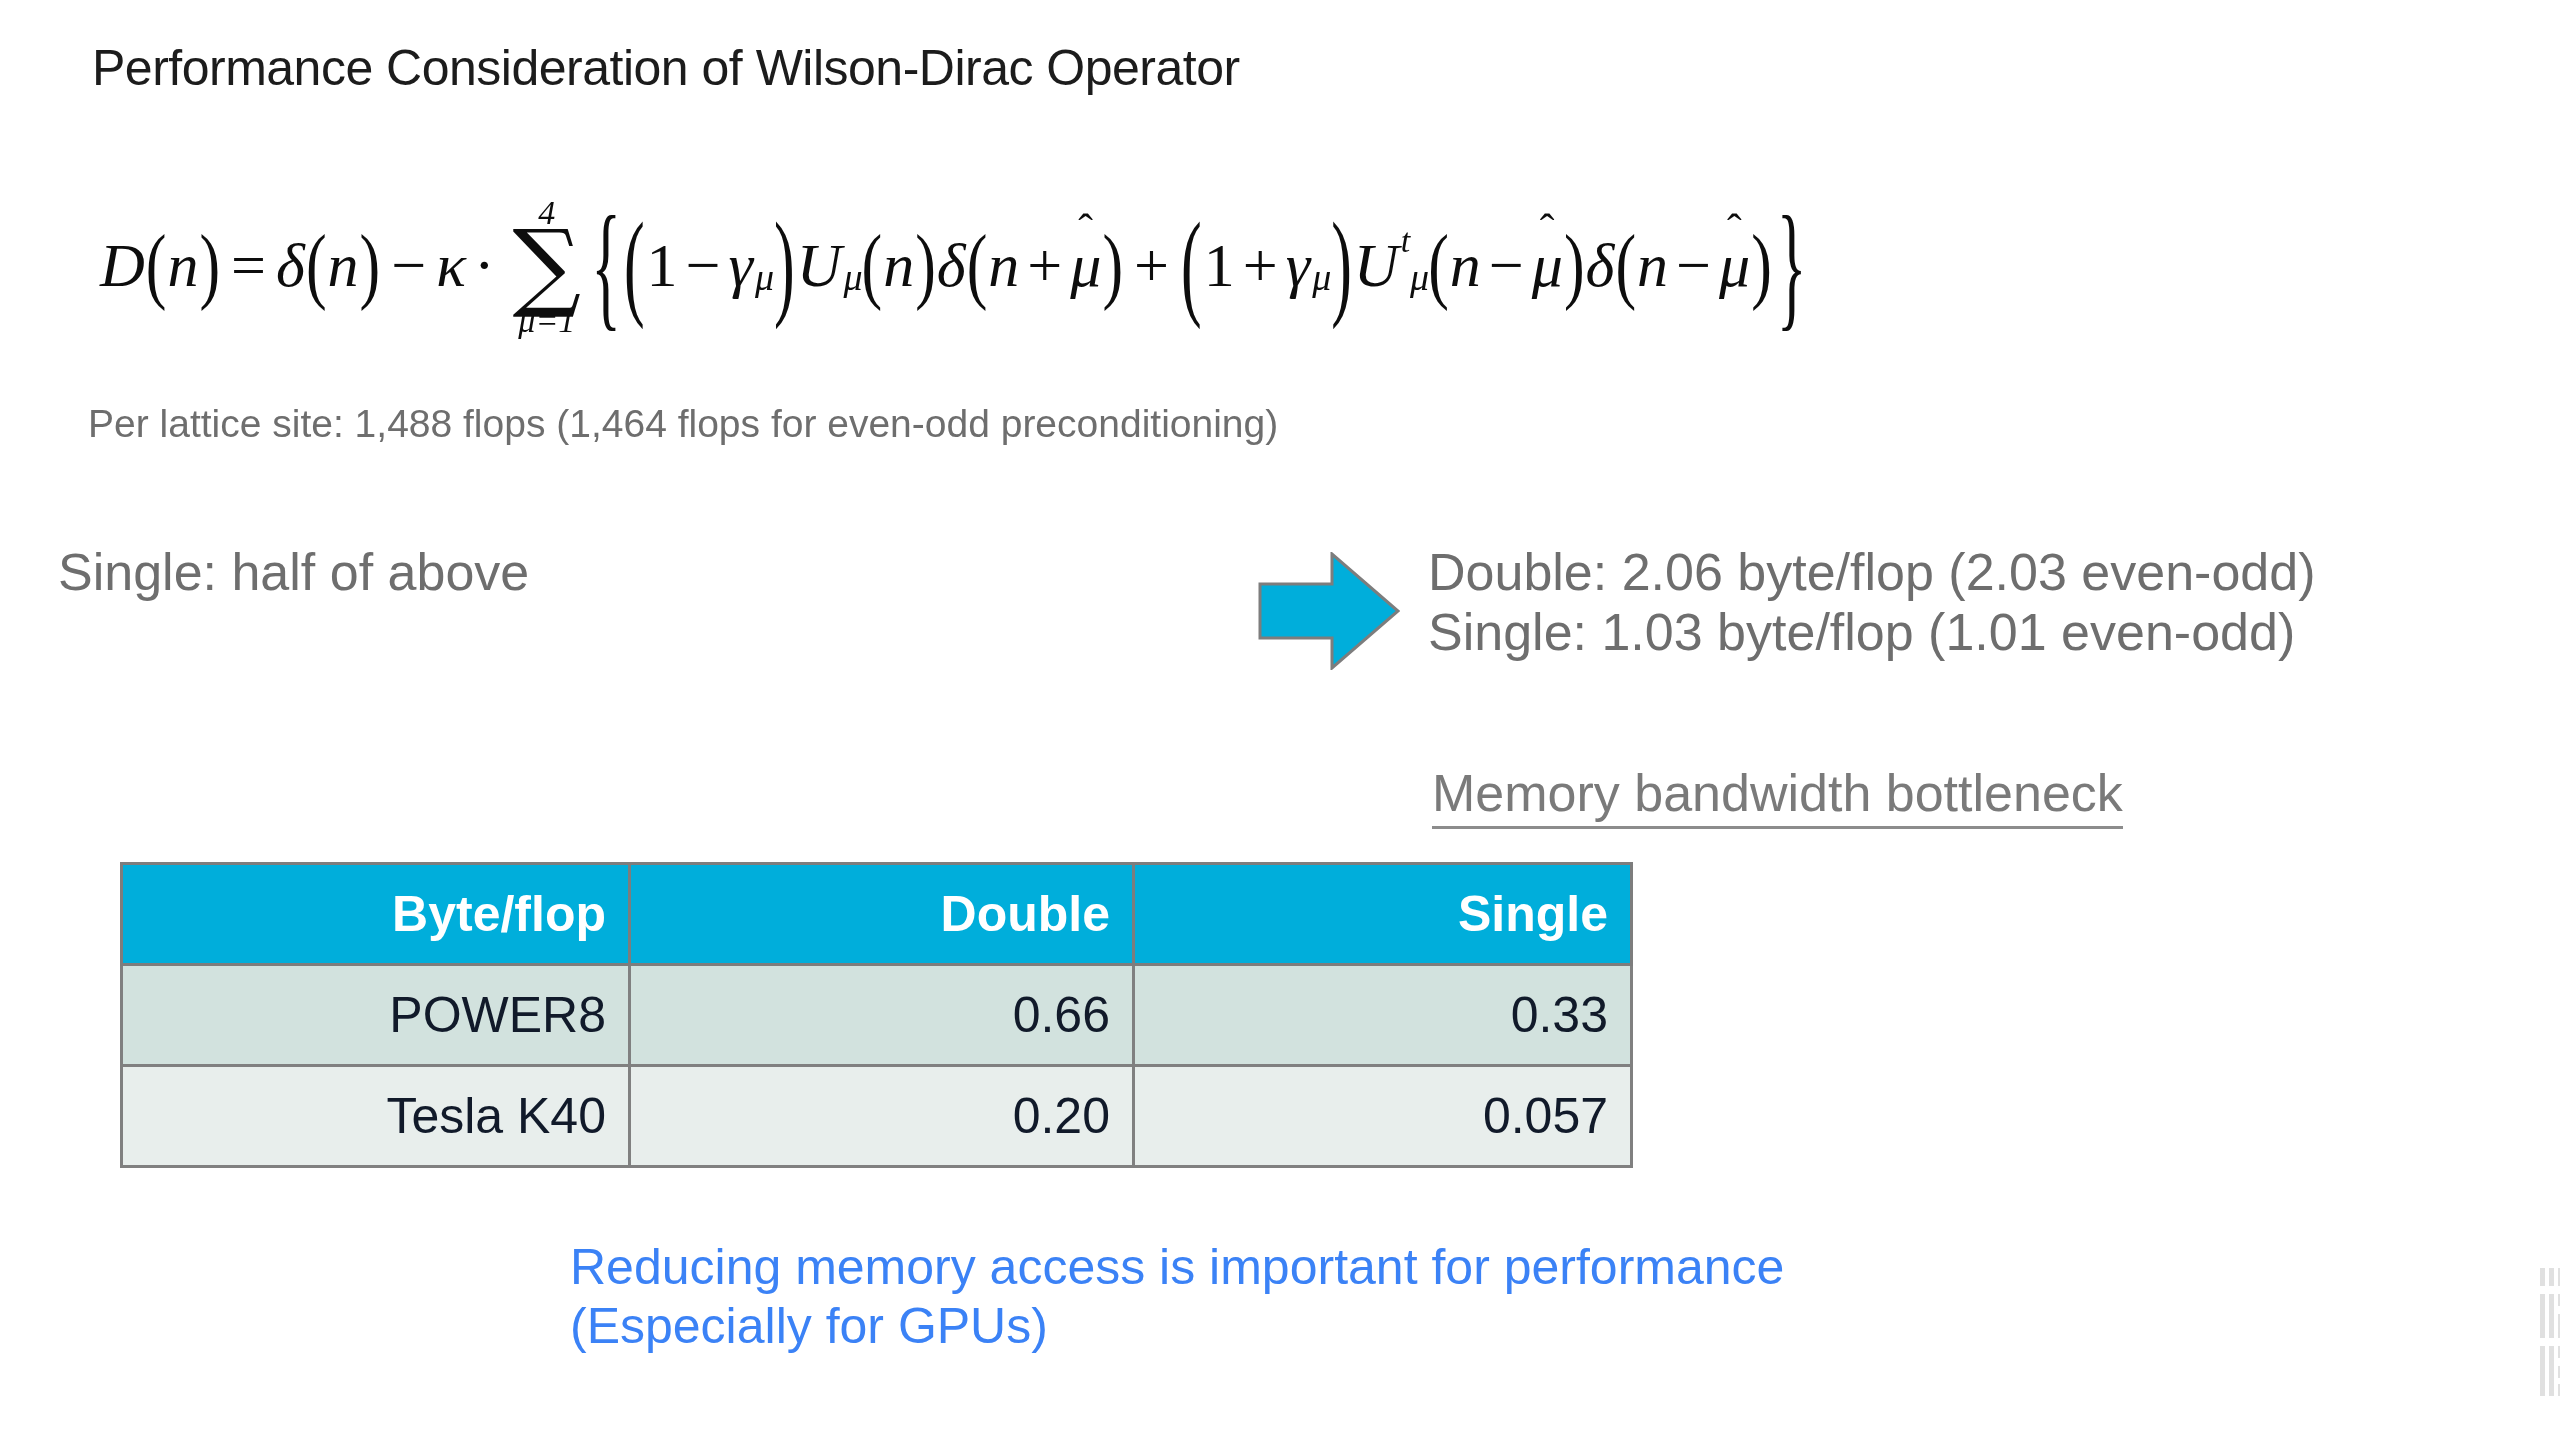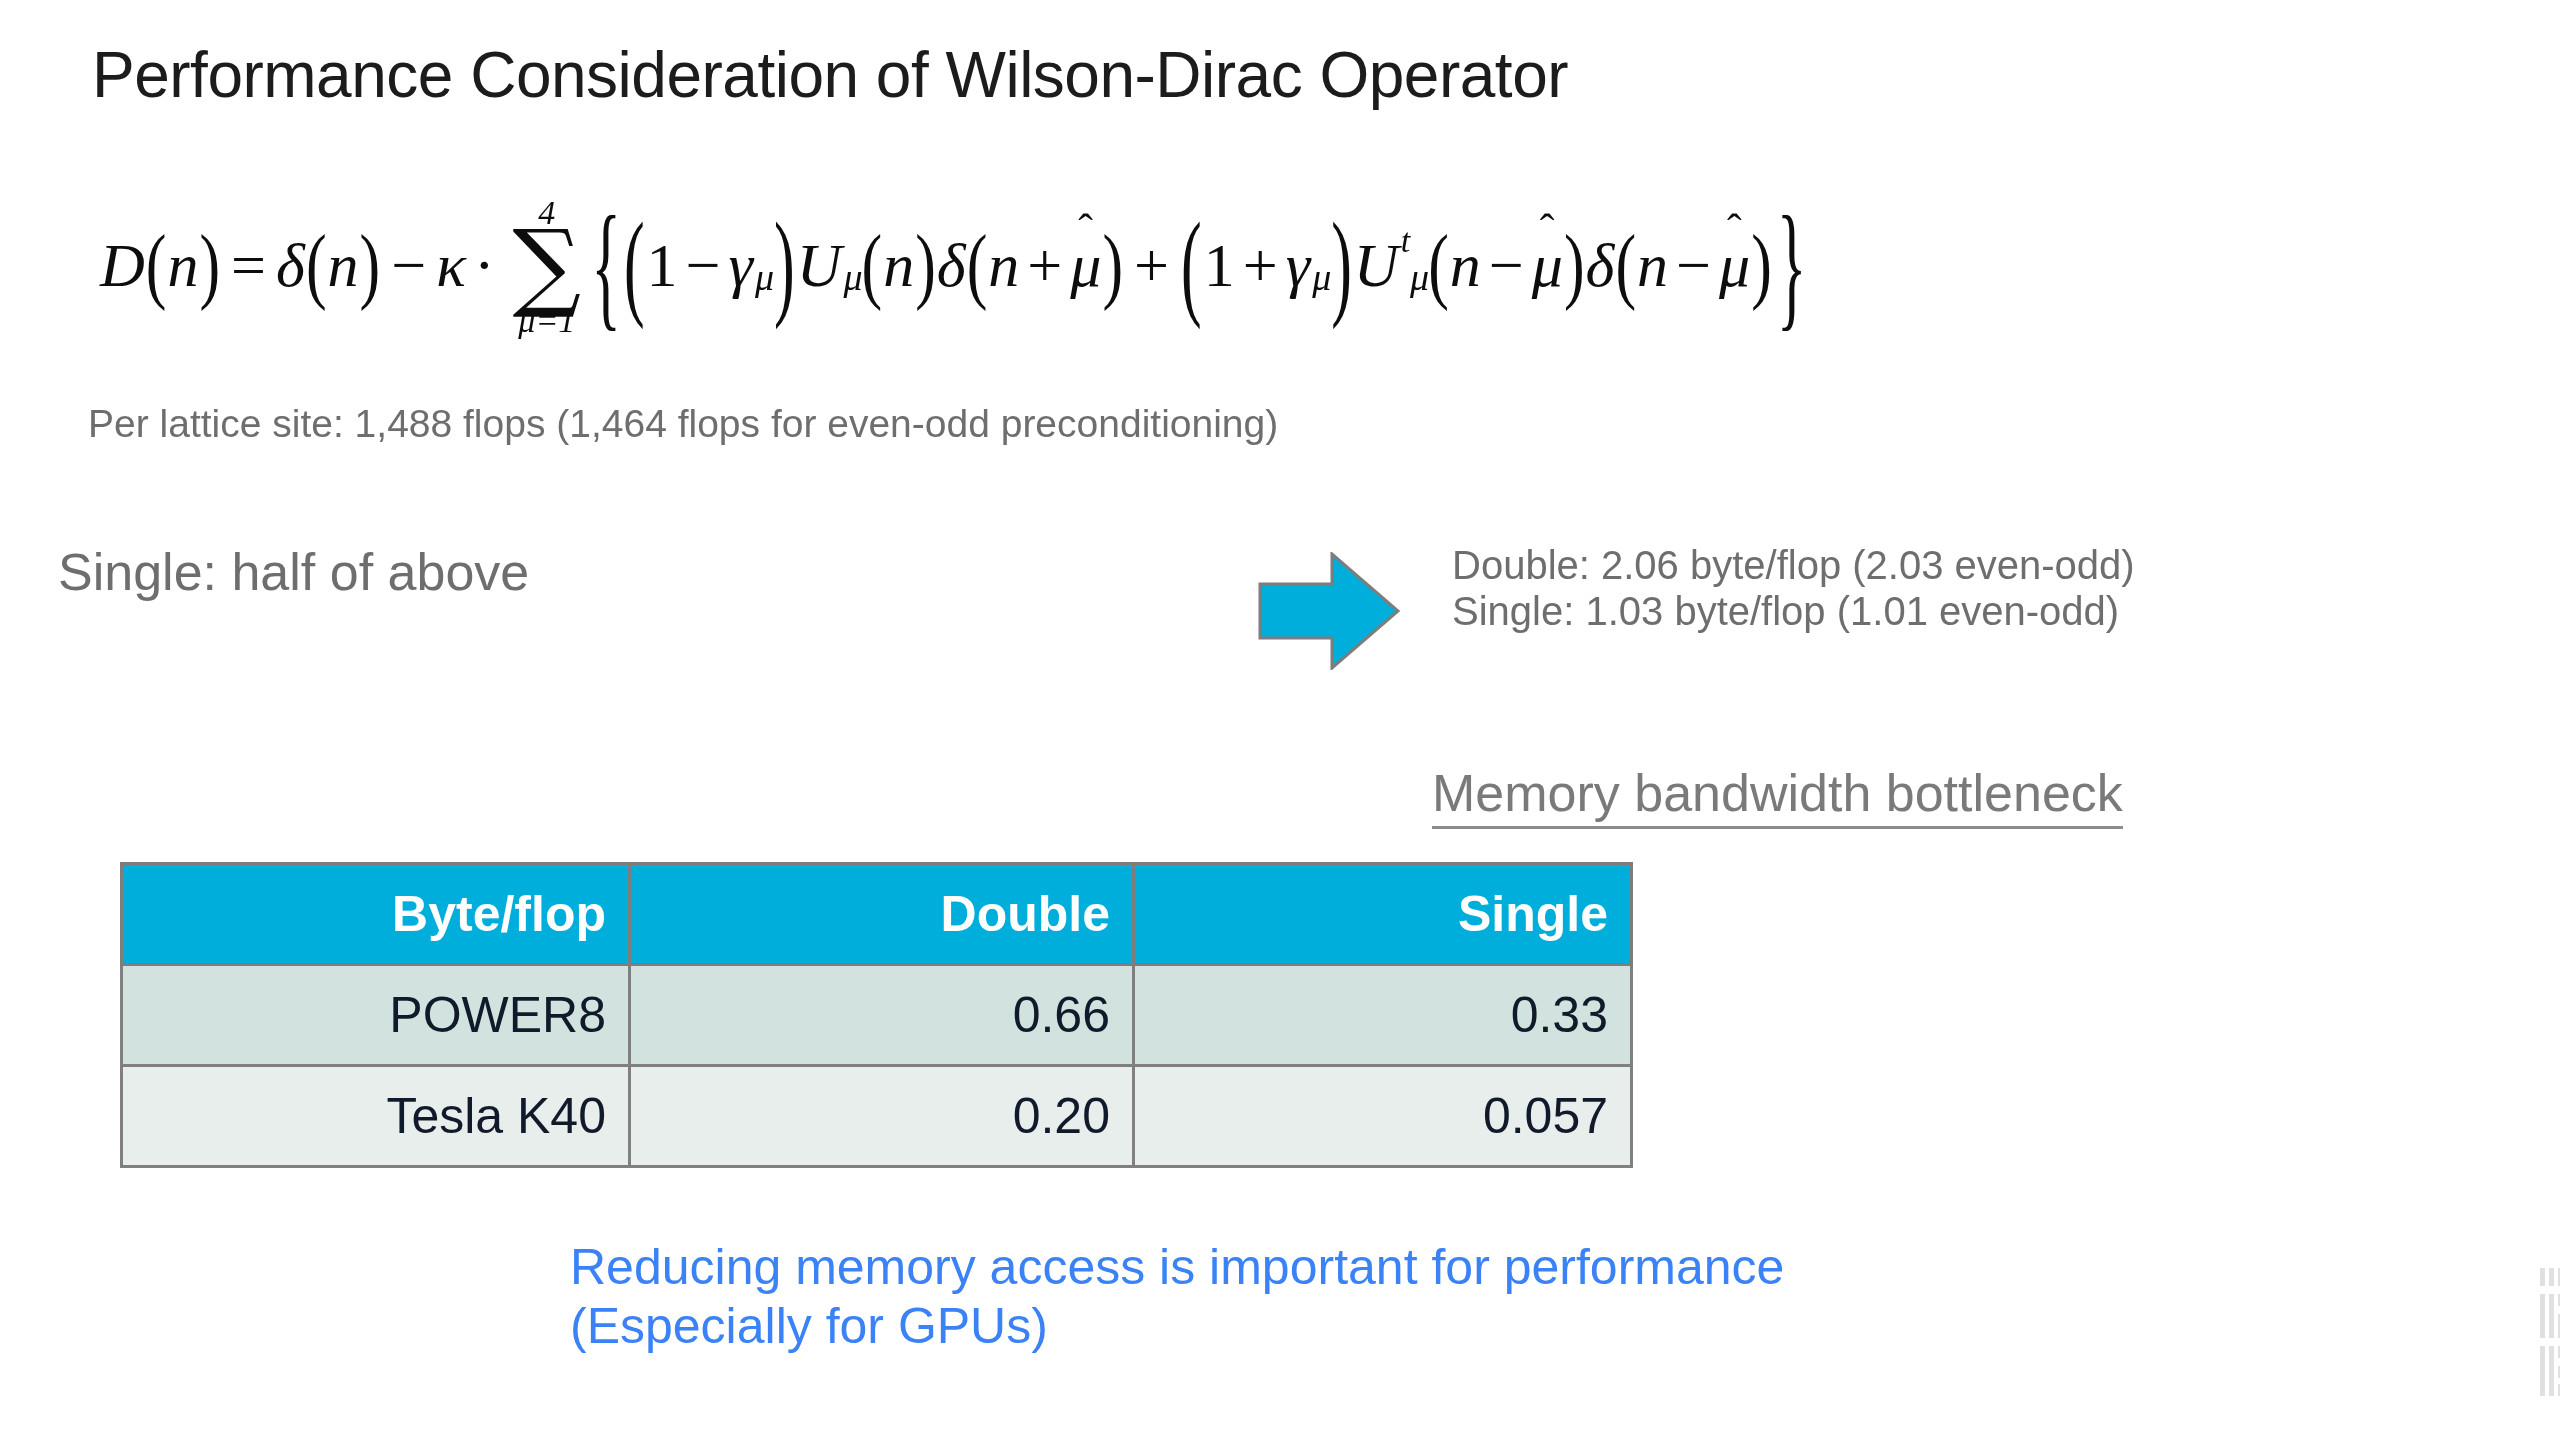--- a/index.html
+++ b/index.html
@@ -21,21 +21,21 @@
     inset: 0;
     background: #ffffff;
   }
 
   
   .title {
     position: absolute;
     left: 92px;
     top: 42px;
     width: 2380px;
-    font-size: 64px;
+    font-size: 50px;
     line-height: 1.05;
     color: #1c1c1c;
     font-weight: 400;
     letter-spacing: -0.5px;
     white-space: nowrap;
   }
 
   
   .equation {
     position: absolute;
@@ -142,25 +142,24 @@
     top: 542px;
     font-size: 52px;
     line-height: 1.16;
     color: #6e6e6e;
     white-space: nowrap;
   }
   .right-block {
     position: absolute;
     left: 1428px;
     top: 542px;
-    font-size: 40px;
+    font-size: 52px;
     line-height: 1.16;
     color: #6e6e6e;
     white-space: nowrap;
-    margin-left: 24px;
   }
   .blk-line { display: block; }
 
   
   .arrow-shape {
     position: absolute;
     left: 1258px;
     top: 552px;
     width: 142px;
     height: 118px;

